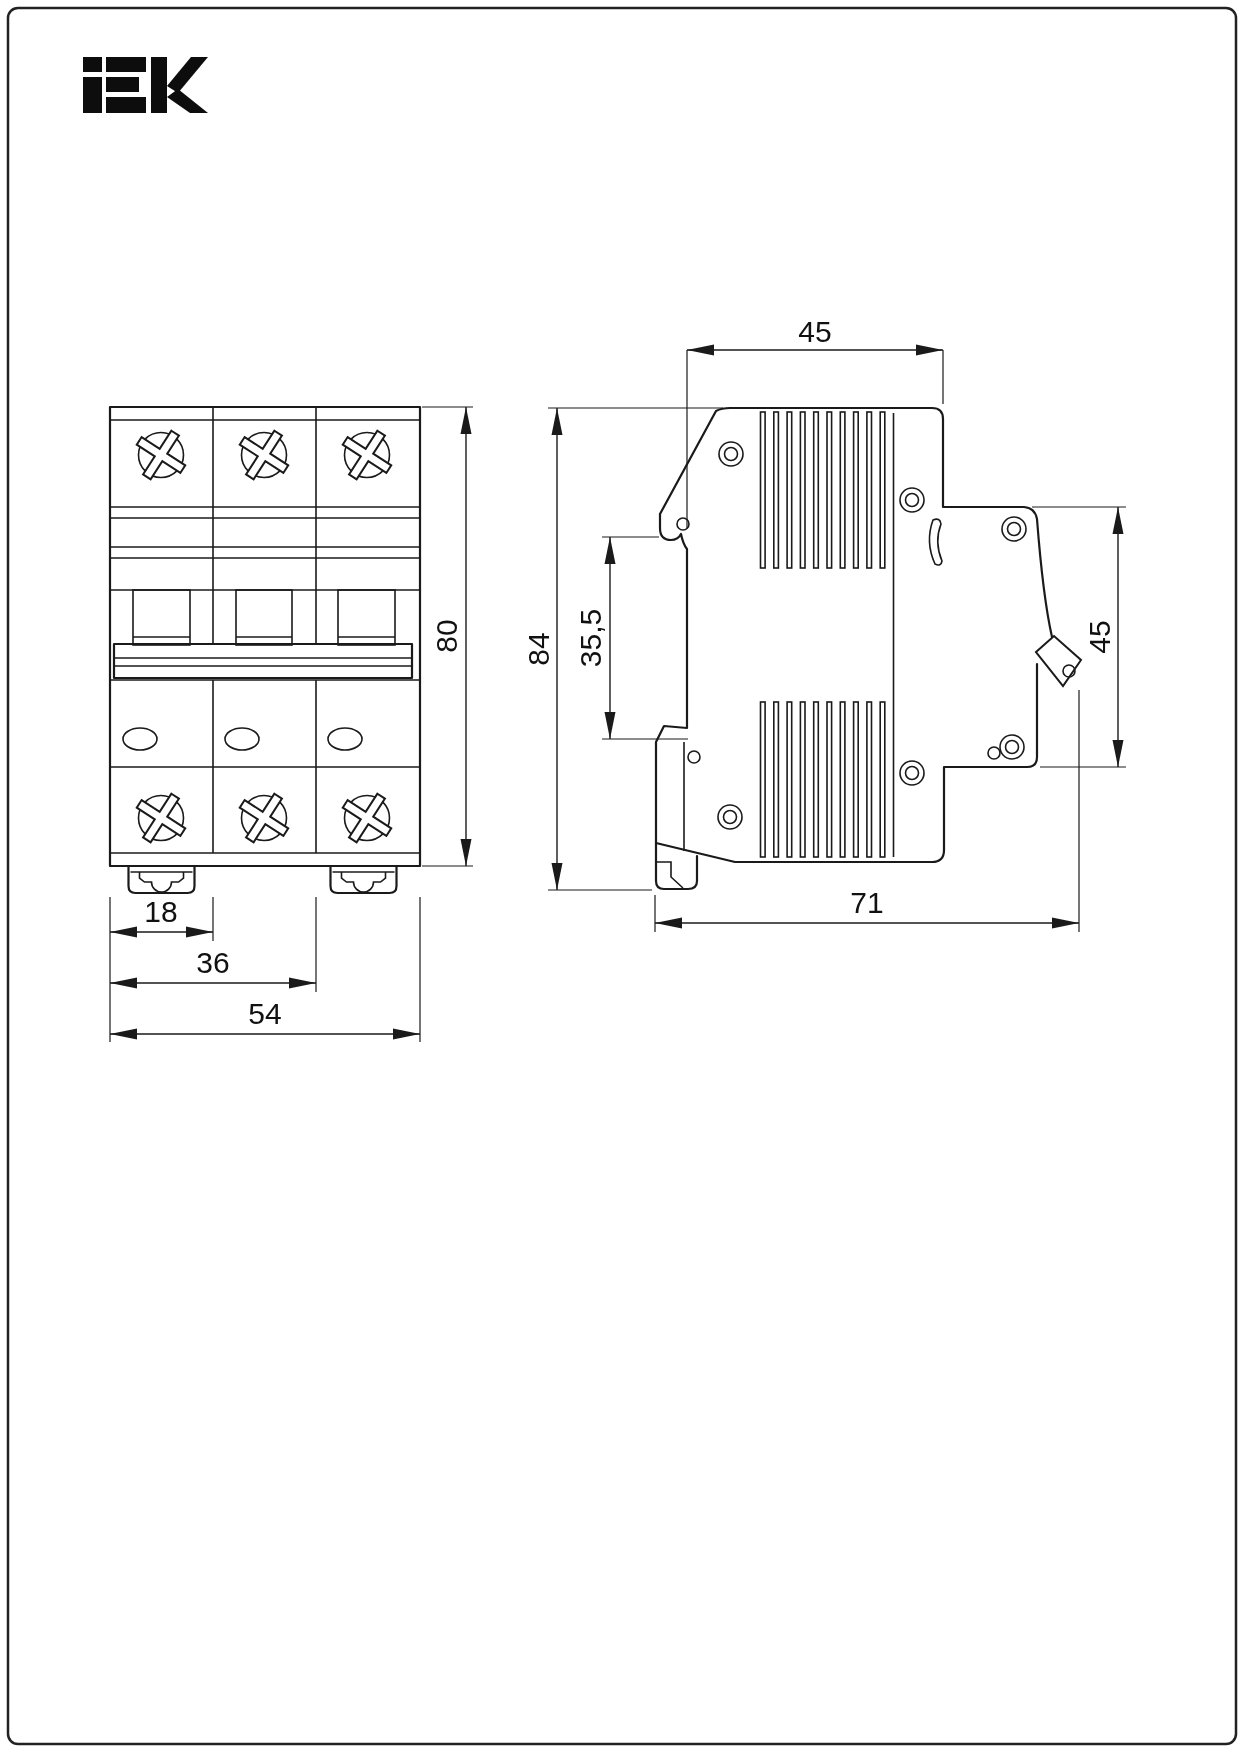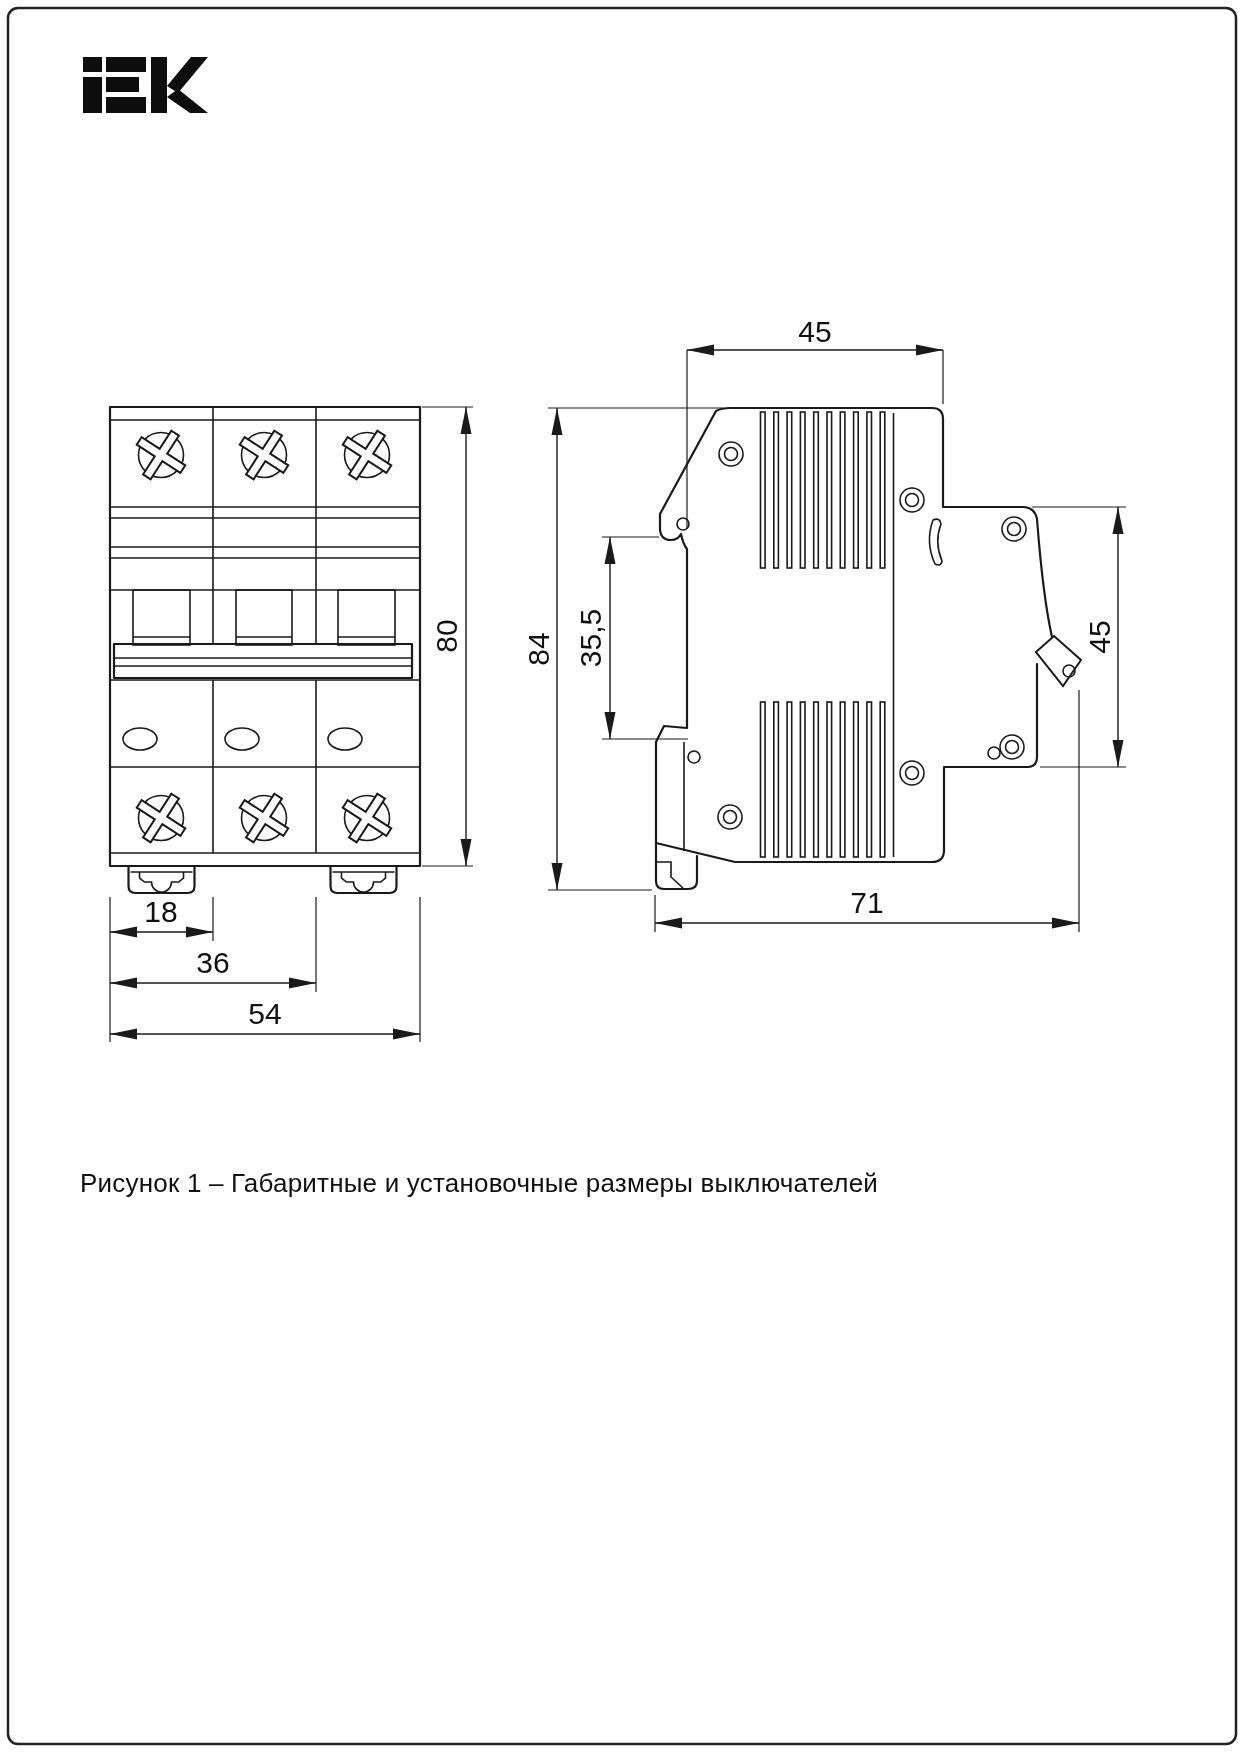--- a/index.html
+++ b/index.html
@@ -224,14 +224,13 @@
 
     <g>
       <line class="ext" x1="655" y1="895" x2="655" y2="932"></line>
       <line class="ext" x1="1079" y1="690" x2="1079" y2="932"></line>
       <line class="dim" x1="655" y1="923" x2="1079" y2="923" marker-start="url(#as)" marker-end="url(#ae)"></line>
       <text text-anchor="middle" x="867" y="913">71</text>
     </g>
   </g>
 </svg>
 
-<div class="cap">Рисунок 1 – Габаритные и установочные размеры выключателей</div>
 </div>
 
 </body></html>

